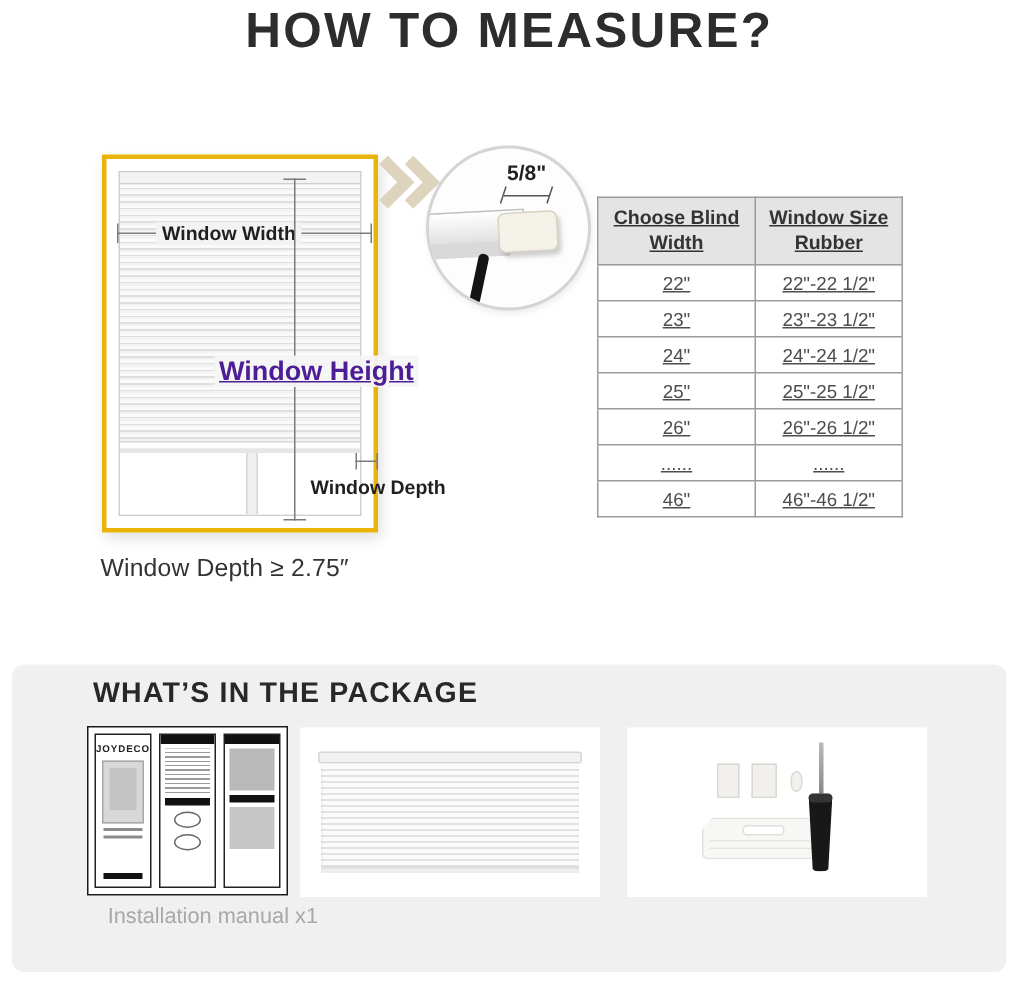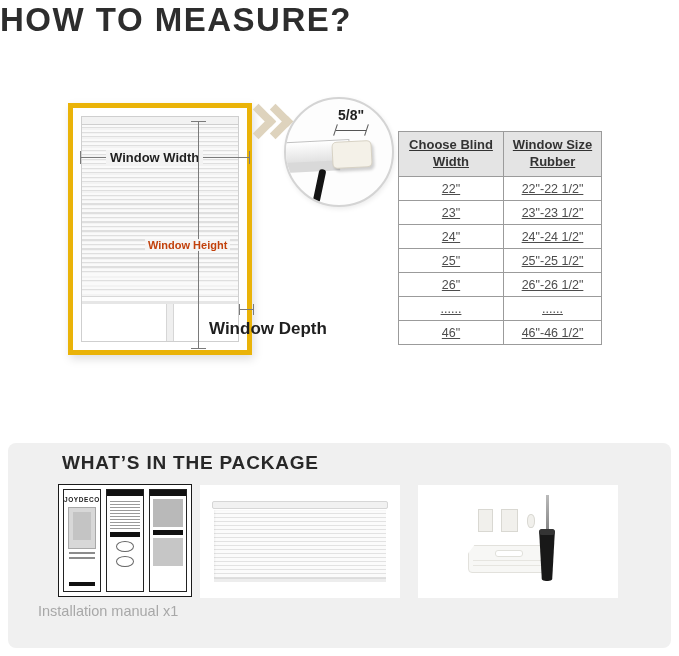--- a/index.html
+++ b/index.html
@@ -1,46 +1,46 @@
 <!DOCTYPE html>
 <html><head>
 <meta charset="utf-8">
 <style>
   html,body{margin:0;padding:0;background:#fff;}
   #page{position:relative;width:679px;height:656px;background:#fff;overflow:hidden;
         font-family:"Liberation Sans","DejaVu Sans",sans-serif;}
 
   
-  .title{position:absolute;left:0;top:1px;width:679px;text-align:left;
+  .title{position:absolute;left:0;top:1px;width:679px;text-align:center;
          font-size:33px;font-weight:800;letter-spacing:1.5px;color:#2d2d2d;}
   .banner{position:absolute;left:209px;top:43px;width:262px;height:36px;border-radius:10px;
           background:#bca98a;color:#fff;font-size:19px;letter-spacing:0.8px;
           display:flex;align-items:center;justify-content:center;}
 
   
   .win{position:absolute;left:68px;top:103px;width:184px;height:252px;background:#fff;
-       border:5px solid #eab308;box-shadow:2px 4px 9px rgba(0,0,0,.13);box-sizing:border-box;}
+       border:3px solid #eab308;box-shadow:2px 4px 9px rgba(0,0,0,.13);box-sizing:border-box;}
   .win-inner{position:absolute;left:8px;top:8px;right:8px;bottom:8px;border:1px solid #cfcfcf;background:#fff;overflow:hidden;}
   .shade-headrail{position:absolute;left:0;right:0;top:0;height:7px;background:#f2f2f2;border-bottom:1px solid #cfcfcf;}
   .shade-pleats{position:absolute;left:0;right:0;top:8px;height:171px;
       background:repeating-linear-gradient(to bottom,#fafafa 0 2px,#dfdfdf 2px 3px,#f3f3f3 3px 4.5px);}
   .shade-bottomrail{position:absolute;left:0;right:0;top:179px;height:4px;background:#fdfdfd;border-top:1px solid #d8d8d8;border-bottom:1px solid #e2e2e2;}
   .panes{position:absolute;left:0;right:0;top:184px;bottom:0;background:#fff;border-top:3px solid #e6e6e6;}
   .mullion{position:absolute;left:84px;top:0;bottom:0;width:6px;background:#efefef;border-left:1px solid #d6d6d6;border-right:1px solid #d6d6d6;}
   .m-line-h{position:absolute;left:7px;top:49px;width:170px;border-top:1px solid #7a7a7a;}
   .m-tick-v{position:absolute;width:1px;height:13px;top:43px;background:#7a7a7a;}
   .m-width-label{position:absolute;left:33px;top:42px;font-size:13px;font-weight:600;color:#1f1f1f;
                  background:#f3f3f3;padding:0 4px;white-space:nowrap;}
   .m-line-v{position:absolute;left:125px;top:13px;width:1px;height:228px;background:#7a7a7a;}
   .m-tick-h{position:absolute;left:118px;width:15px;height:1px;background:#7a7a7a;}
-  .m-height-label{position:absolute;left:72px;top:131px;font-size:11px;font-weight:600;color:#c2410c;
-                  background:rgba(245,245,245,.92);padding:0 3px;white-space:nowrap;}
+  .m-height-label{position:absolute;left:72px;top:131px;font-size:18px;font-weight:600;color:#4c1d95;
+                  background:rgba(245,245,245,.92);padding:0 3px;white-space:nowrap;text-decoration:underline;}
   .depth-line{position:absolute;left:166px;top:201px;width:14px;border-top:1px solid #7a7a7a;}
   .depth-tick{position:absolute;top:196px;width:1px;height:11px;background:#7a7a7a;}
-  .m-depth-label{position:absolute;left:136px;top:211px;font-size:17px;font-weight:600;color:#1f1f1f;white-space:nowrap;}
+  .m-depth-label{position:absolute;left:136px;top:211px;font-size:13px;font-weight:600;color:#1f1f1f;white-space:nowrap;}
 
   
   .chev{position:absolute;width:17px;height:17px;border-top:8px solid #ded3bd;border-right:8px solid #ded3bd;transform:rotate(45deg);}
   .chev.c1{left:246px;top:109px;}
   .chev.c2{left:263px;top:109px;}
 
   
   .detail{position:absolute;left:284px;top:97px;width:110px;height:110px;border-radius:50%;
           border:2px solid #d4d4d4;background:#fdfdfd;overflow:hidden;box-sizing:border-box;
           box-shadow:1px 2px 5px rgba(0,0,0,.08);}
@@ -64,21 +64,21 @@
 
   
   .notes{position:absolute;left:67px;top:370px;font-size:16.5px;color:#333;line-height:19.5px;letter-spacing:0.1px;}
 
   
   .package{position:absolute;left:8px;top:443px;width:663px;height:205px;background:#f0f0f0;border-radius:8px;}
   .pkg-heading{position:absolute;left:54px;top:9px;font-size:19px;font-weight:bold;letter-spacing:0.8px;color:#282828;}
   .card{position:absolute;background:#fff;}
   .card.shades{left:192px;top:42px;width:200px;height:113px;}
   .card.hardware{left:410px;top:42px;width:200px;height:113px;}
-  .caption{position:absolute;text-align:left;font-size:14.5px;color:#a8a8a8;line-height:18px;}
+  .caption{position:absolute;text-align:right;font-size:14.5px;color:#a8a8a8;line-height:18px;}
   .cap1{left:30px;top:159px;width:174px;}
   .cap2{left:197px;top:162px;width:190px;}
   .cap3{left:375px;top:157px;width:272px;}
 
   
   .manual{position:absolute;left:50px;top:41px;width:134px;height:113px;background:#fff;border:1px solid #1a1a1a;box-sizing:border-box;}
   .panel{position:absolute;top:4px;bottom:4px;width:38px;border:1px solid #222;background:#fff;box-sizing:border-box;overflow:hidden;}
   .panel.p1{left:4px;}  .panel.p2{left:47px;}  .panel.p3{left:90px;}
   .brand{margin-top:6px;text-align:center;font-size:6.5px;font-weight:bold;letter-spacing:0.6px;color:#222;}
   .man-pic{margin:4px 4px 0 4px;height:40px;background:#d8d8d8;border:1px solid #a8a8a8;}
@@ -194,20 +194,21 @@
           <td>......</td>
         </tr>
       <tr>
           <td>46"</td>
           <td>46"-46 1/2"</td>
         </tr>
     </tbody>
   </table>
 
   <div class="notes">
+    <div>Window Depth ≥ 2.75″</div>
   </div>
 
   <div class="package">
     <div class="pkg-heading">WHAT’S IN THE PACKAGE</div>
 
     <div class="manual">
       <div class="panel p1">
         <div class="brand">JOYDECO</div>
         <div class="man-pic">
             <div class="man-pic-inner"></div>

